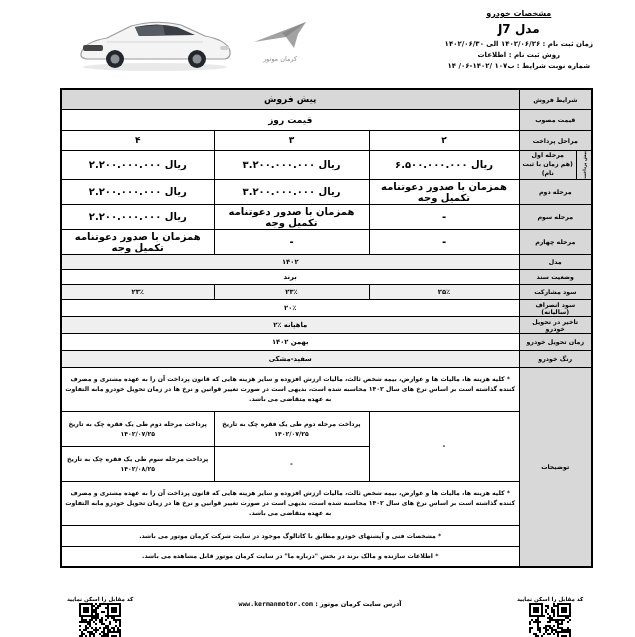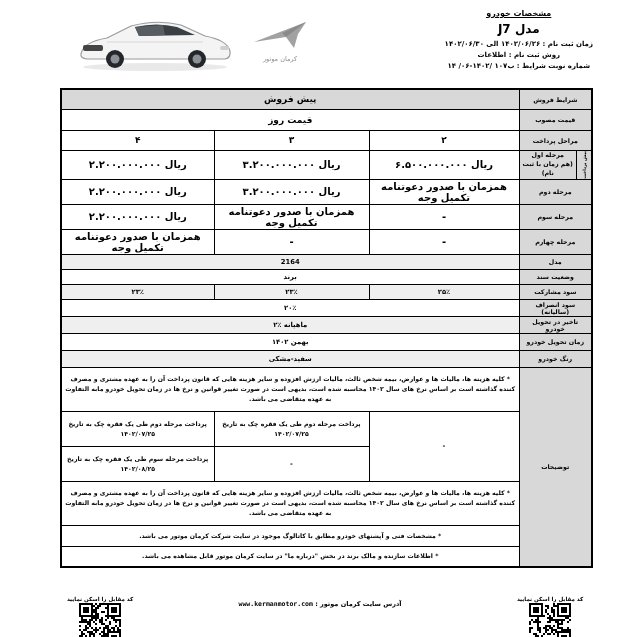--- a/index.html
+++ b/index.html
@@ -156,21 +156,21 @@
 
     <tr class="h26">
       <td class="lbl">مرحله چهارم</td>
       <td class="fs-med">-</td>
       <td class="fs-med">-</td>
       <td class="fs-med">همزمان با صدور دعوتنامه تکمیل وجه</td>
     </tr>
 
     <tr class="h17">
       <td class="lbl">مدل</td>
-      <td colspan="3" class="shade fs-sml">2164</td>
+      <td colspan="3" class="shade fs-sml">۱۴۰۲</td>
     </tr>
 
     <tr class="h17">
       <td class="lbl">وضعیت سند</td>
       <td colspan="3" class="fs-sml">برند</td>
     </tr>
 
     <tr class="h17">
       <td class="lbl">سود مشارکت</td>
       <td class="shade fs-sml">۲۵٪</td>

